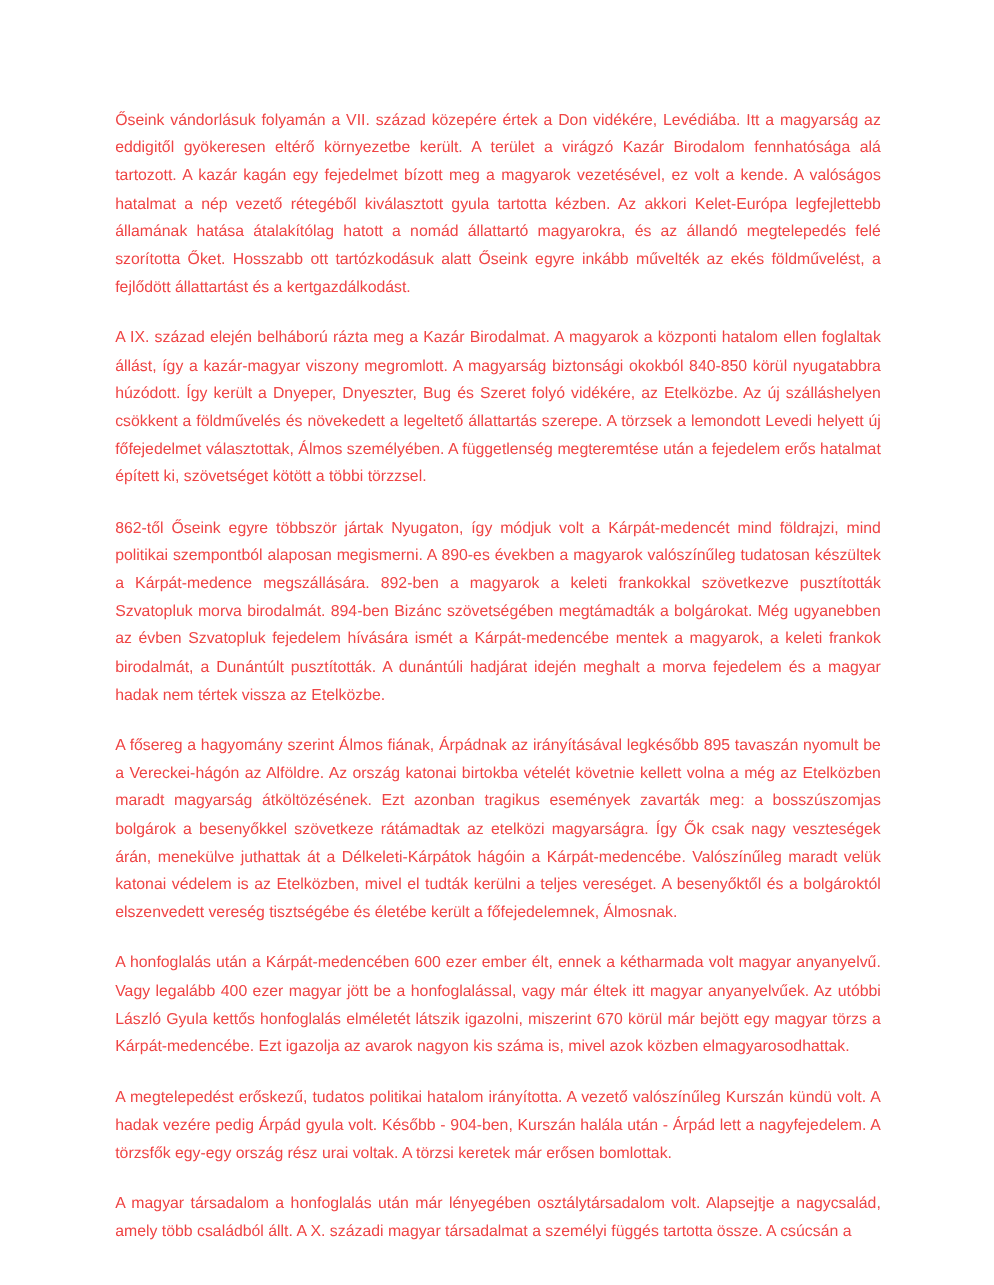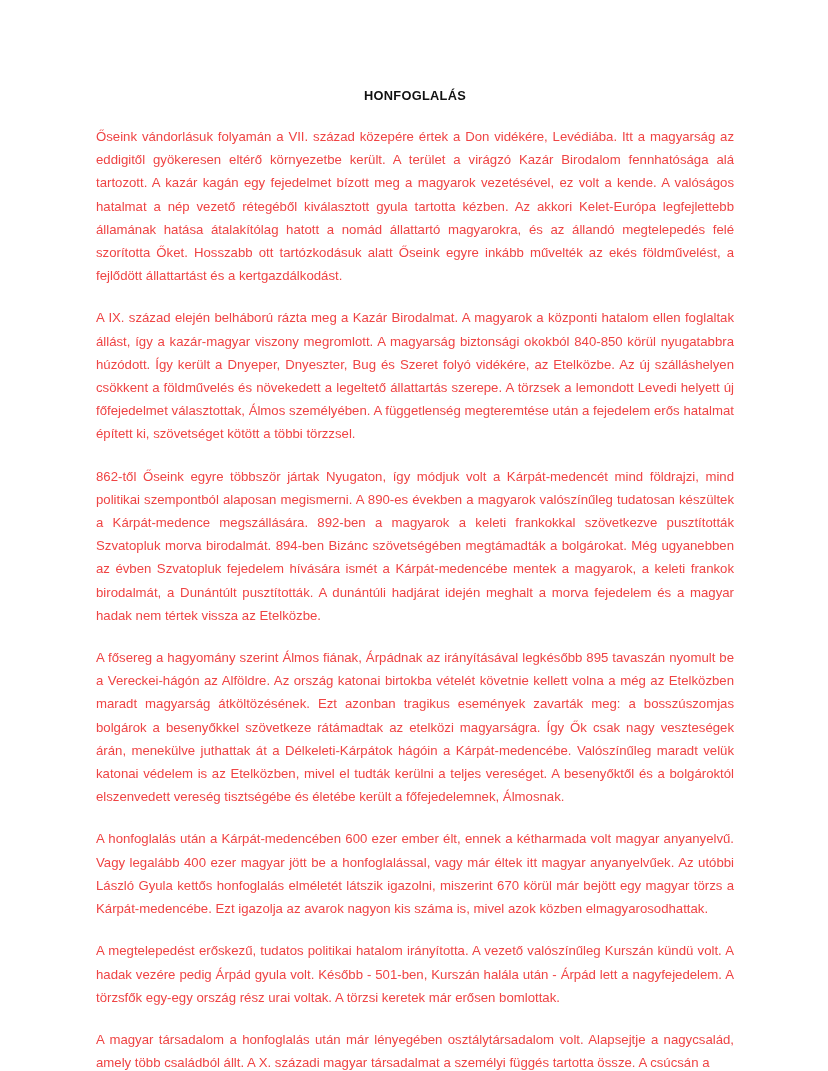--- a/index.html
+++ b/index.html
@@ -46,30 +46,29 @@
   .para:last-child {
     margin-bottom: 0;
   }
 </style>
 </head>
 <body>
 
 <div class="page">
   <div class="content">
 
-    <h1 class="doc-title">HONFOGLALÁS</h1>
 
     <p class="para">Őseink vándorlásuk folyamán a VII. század közepére értek a Don vidékére, Levédiába. Itt a magyarság az eddigitől gyökeresen eltérő környezetbe került. A terület a virágzó Kazár Birodalom fennhatósága alá tartozott. A kazár kagán egy fejedelmet bízott meg a magyarok vezetésével, ez volt a kende. A valóságos hatalmat a nép vezető rétegéből kiválasztott gyula tartotta kézben. Az akkori Kelet-Európa legfejlettebb államának hatása átalakítólag hatott a nomád állattartó magyarokra, és az állandó megtelepedés felé szorította Őket. Hosszabb ott tartózkodásuk alatt Őseink egyre inkább művelték az ekés földművelést, a fejlődött állattartást és a kertgazdálkodást.</p>
 
     <p class="para">A IX. század elején belháború rázta meg a Kazár Birodalmat. A magyarok a központi hatalom ellen foglaltak állást, így a kazár-magyar viszony megromlott. A magyarság biztonsági okokból 840-850 körül nyugatabbra húzódott. Így került a Dnyeper, Dnyeszter, Bug és Szeret folyó vidékére, az Etelközbe. Az új szálláshelyen csökkent a földművelés és növekedett a legeltető állattartás szerepe. A törzsek a lemondott Levedi helyett új főfejedelmet választottak, Álmos személyében. A függetlenség megteremtése után a fejedelem erős hatalmat épített ki, szövetséget kötött a többi törzzsel.</p>
 
     <p class="para">862-től Őseink egyre többször jártak Nyugaton, így módjuk volt a Kárpát-medencét mind földrajzi, mind politikai szempontból alaposan megismerni. A 890-es években a magyarok valószínűleg tudatosan készültek a Kárpát-medence megszállására. 892-ben a magyarok a keleti frankokkal szövetkezve pusztították Szvatopluk morva birodalmát. 894-ben Bizánc szövetségében megtámadták a bolgárokat. Még ugyanebben az évben Szvatopluk fejedelem hívására ismét a Kárpát-medencébe mentek a magyarok, a keleti frankok birodalmát, a Dunántúlt pusztították. A dunántúli hadjárat idején meghalt a morva fejedelem és a magyar hadak nem tértek vissza az Etelközbe.</p>
 
     <p class="para">A fősereg a hagyomány szerint Álmos fiának, Árpádnak az irányításával legkésőbb 895 tavaszán nyomult be a Vereckei-hágón az Alföldre. Az ország katonai birtokba vételét követnie kellett volna a még az Etelközben maradt magyarság átköltözésének. Ezt azonban tragikus események zavarták meg: a bosszúszomjas bolgárok a besenyőkkel szövetkeze rátámadtak az etelközi magyarságra. Így Ők csak nagy veszteségek árán, menekülve juthattak át a Délkeleti-Kárpátok hágóin a Kárpát-medencébe. Valószínűleg maradt velük katonai védelem is az Etelközben, mivel el tudták kerülni a teljes vereséget. A besenyőktől és a bolgároktól elszenvedett vereség tisztségébe és életébe került a főfejedelemnek, Álmosnak.</p>
 
     <p class="para">A honfoglalás után a Kárpát-medencében 600 ezer ember élt, ennek a kétharmada volt magyar anyanyelvű. Vagy legalább 400 ezer magyar jött be a honfoglalással, vagy már éltek itt magyar anyanyelvűek. Az utóbbi László Gyula kettős honfoglalás elméletét látszik igazolni, miszerint 670 körül már bejött egy magyar törzs a Kárpát-medencébe. Ezt igazolja az avarok nagyon kis száma is, mivel azok közben elmagyarosodhattak.</p>
 
-    <p class="para">A megtelepedést erőskezű, tudatos politikai hatalom irányította. A vezető valószínűleg Kurszán kündü volt. A hadak vezére pedig Árpád gyula volt. Később - 501-ben, Kurszán halála után - Árpád lett a nagyfejedelem. A törzsfők egy-egy ország rész urai voltak. A törzsi keretek már erősen bomlottak.</p>
+    <p class="para">A megtelepedést erőskezű, tudatos politikai hatalom irányította. A vezető valószínűleg Kurszán kündü volt. A hadak vezére pedig Árpád gyula volt. Később - 904-ben, Kurszán halála után - Árpád lett a nagyfejedelem. A törzsfők egy-egy ország rész urai voltak. A törzsi keretek már erősen bomlottak.</p>
 
     <p class="para">A magyar társadalom a honfoglalás után már lényegében osztálytársadalom volt. Alapsejtje a nagycsalád, amely több családból állt. A X. századi magyar társadalmat a személyi függés tartotta össze. A csúcsán a</p>
 
   </div>
 </div>
 
 </body></html>

